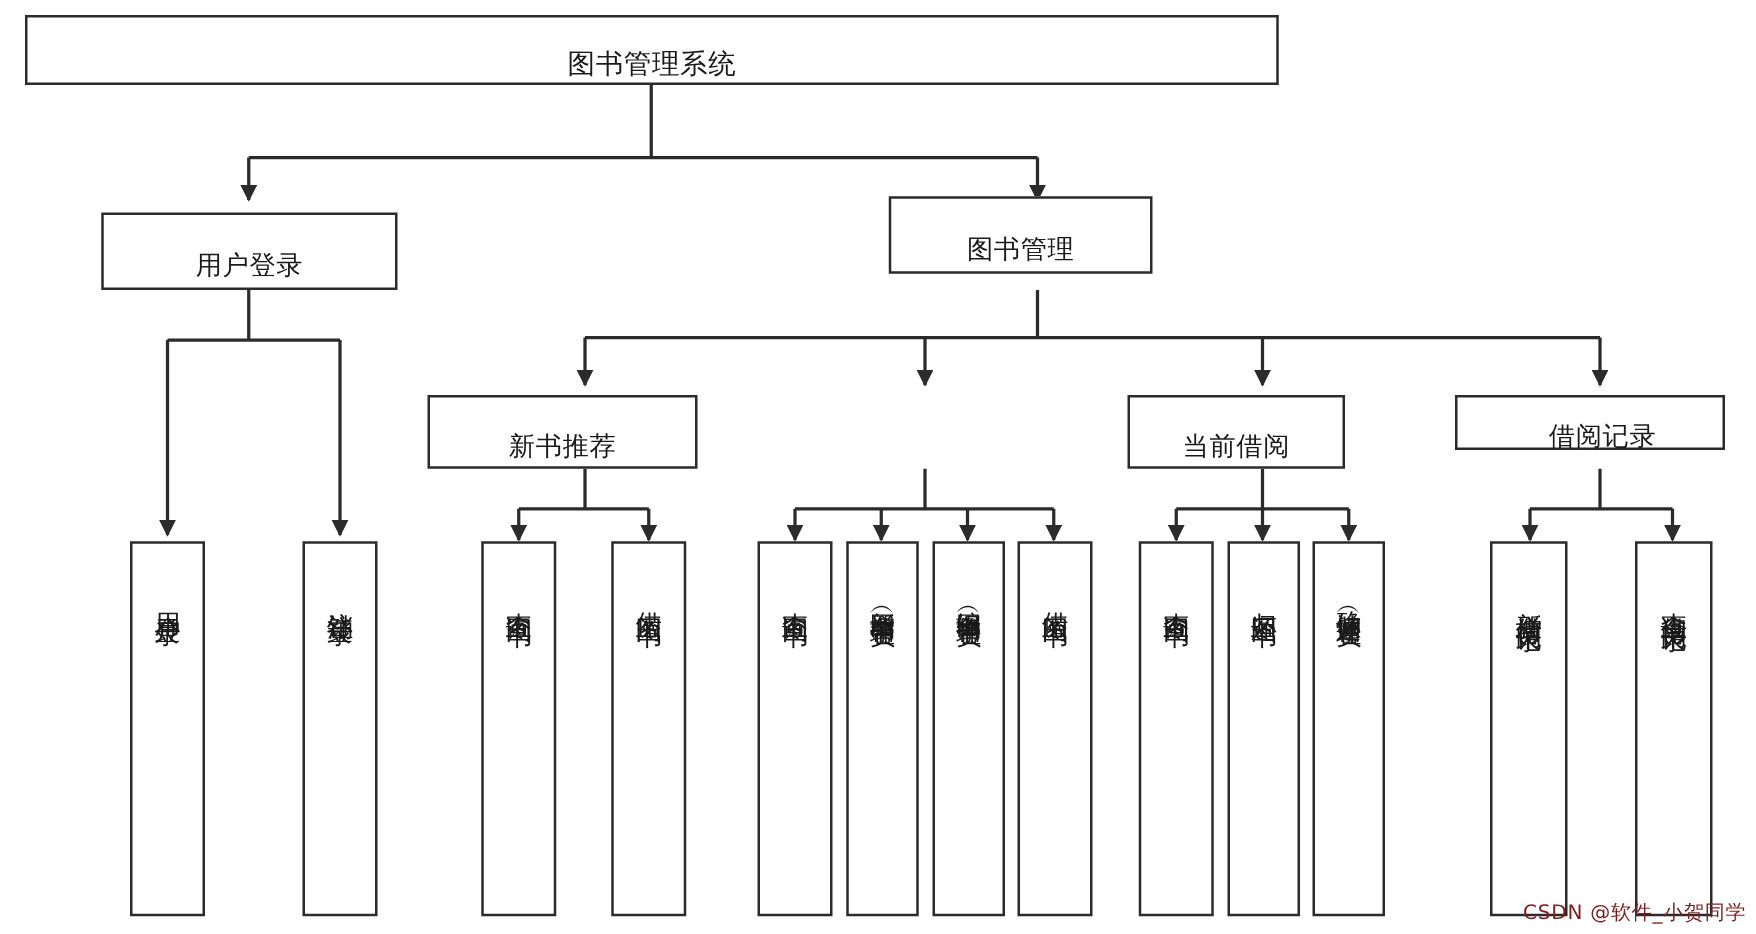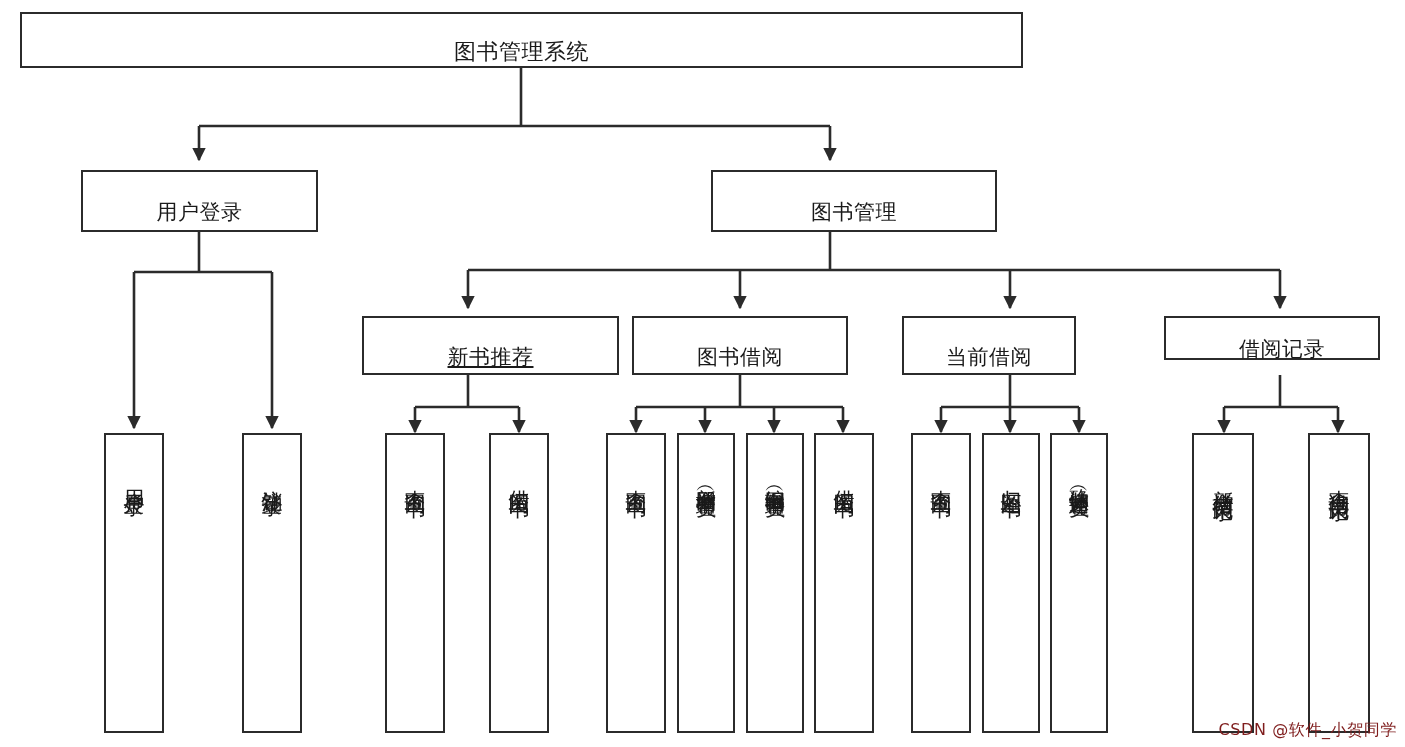--- a/index.html
+++ b/index.html
@@ -136,29 +136,26 @@
     </g>
   </svg>
 
   <div class="node h root" style="left:20px; top:12px; width:1003px; height:56px;">
     <span class="label">图书管理系统</span>
   </div>
 
   <div class="node h" style="left:81px; top:170px; width:237px; height:62px;">
     <span class="label">用户登录</span>
   </div>
-  <div class="node h" style="left:711px; top:170px; width:286px; height:62px;">
+  <div class="node h" style="left:711px; top:157px; width:211px; height:62px;">
     <span class="label">图书管理</span>
   </div>
 
-  <div class="node h" style="left:362px; top:316px; width:257px; height:59px;text-decoration:underline;">
+  <div class="node h" style="left:342px; top:316px; width:216px; height:59px;">
     <span class="label">新书推荐</span>
-  </div>
-  <div class="node h" style="left:632px; top:316px; width:216px; height:59px;">
-    <span class="label">图书借阅</span>
   </div>
   <div class="node h" style="left:902px; top:316px; width:174px; height:59px;">
     <span class="label">当前借阅</span>
   </div>
   <div class="node h" style="left:1164px; top:316px; width:216px; height:44px;padding-left:20px;">
     <span class="label">借阅记录</span>
   </div>
 
   <div class="node v" style="left:104px; top:433px; width:60px; height:300px;">
     <span class="label">用户登录</span>

